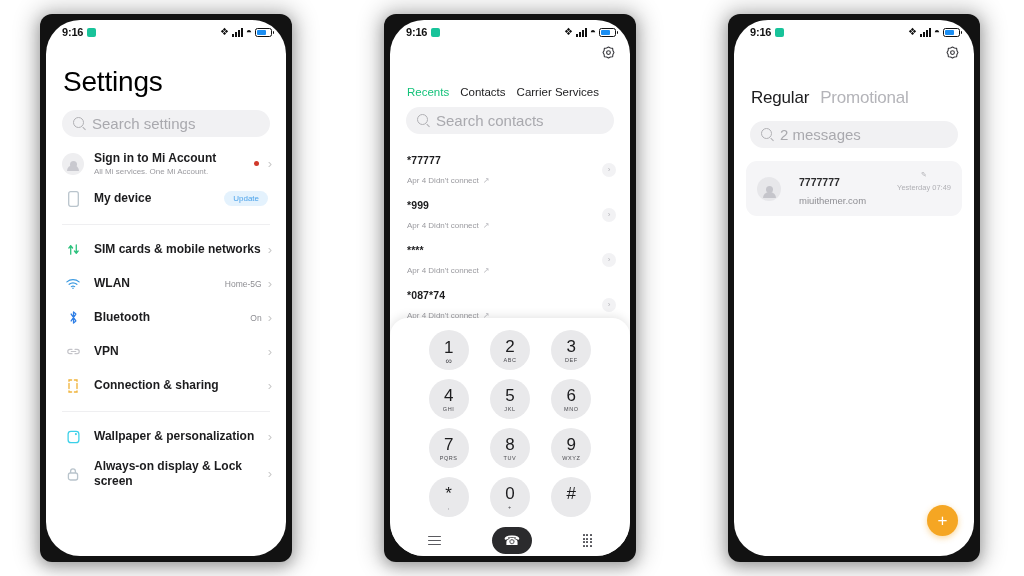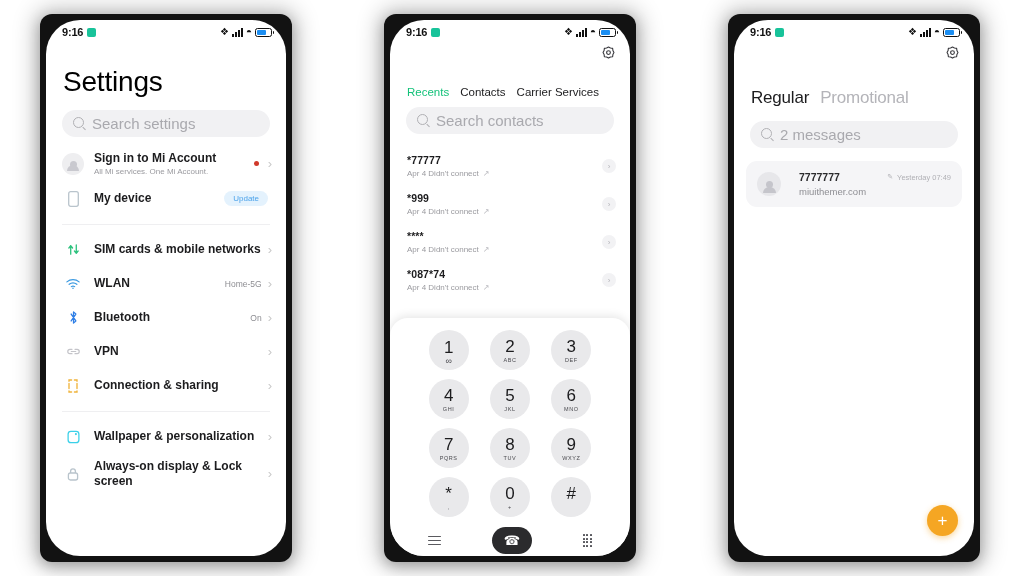--- a/index.html
+++ b/index.html
@@ -92,21 +92,21 @@
 
   
   .gear{position:absolute;right:14px;top:26px;width:15px;height:15px;}
   .tabs{display:flex;gap:11px;margin:44px 0 9px 17px;align-items:baseline;}
   .tab{font-size:11.5px;color:#1c1c1e;}
   .tab.active{color:#14c27a;}
   .calls{margin-top:13px;}
   .call-row{display:flex;align-items:center;padding:7px 14px 7px 17px;box-sizing:border-box;}
   .call-main{flex:1 1 auto;min-width:0;}
   .call-num{font-size:10.5px;font-weight:700;color:#1c1c1e;letter-spacing:.1px;}
-  .call-meta{font-size:8px;color:#9a9a9f;margin-top:3px;display:flex;align-items:flex-start;gap:4px;}
+  .call-meta{font-size:8px;color:#9a9a9f;margin-top:10px;display:flex;align-items:flex-start;gap:4px;}
   .call-arrow{color:#bdbdc2;font-size:8px;}
   .cbtn{
     width:14px;height:14px;border-radius:50%;background:#f2f2f4;color:#b6b6bb;
     display:flex;align-items:center;justify-content:center;font-size:8px;flex:0 0 auto;
   }
   .dialpad{
     position:absolute;left:0;right:0;bottom:0;height:238px;background:#fff;
     border-radius:18px 18px 34px 34px;
     box-shadow:0 -2px 10px rgba(0,0,0,.10);
     padding:12px 0 0 0;box-sizing:border-box;
@@ -135,21 +135,21 @@
     margin:13px 12px 0 12px;background:#f5f5f7;border-radius:11px;
     display:flex;align-items:center;padding:10px 11px;box-sizing:border-box;gap:18px;
   }
   .msg-av{width:24px;height:24px;border-radius:50%;background:#e7e7ea;position:relative;flex:0 0 auto;
           display:flex;align-items:center;justify-content:center;flex-direction:column;}
   .msg-av .head{width:7px;height:7px;border-radius:50%;background:#c5c5cb;margin-bottom:-1px;}
   .msg-av .body{width:13px;height:6px;border-radius:7px 7px 0 0;background:#c5c5cb;position:absolute;bottom:3px;}
   .msg-body{flex:1 1 auto;min-width:0;}
   .msg-top{display:flex;align-items:center;justify-content:space-between;}
   .msg-name{font-size:10.5px;font-weight:700;color:#2b2b2d;}
-  .msg-time{font-size:7.5px;color:#b0b0b5;display:flex;align-items:center;gap:4px;}
+  .msg-time{font-size:7.5px;color:#b0b0b5;display:flex;align-items:center;gap:4px;flex-direction:column;}
   .msg-pen{font-size:7px;color:#b0b0b5;}
   .msg-prev{font-size:9.5px;color:#8e8e93;margin-top:3px;}
   .fab{
     position:absolute;right:16px;bottom:20px;width:31px;height:31px;border-radius:50%;
     background:#f5a623;color:#fff;display:flex;align-items:center;justify-content:center;
     font-size:17px;line-height:1;box-shadow:0 2px 6px rgba(245,166,35,.45);
   }
 </style>
 </head>
 <body>

